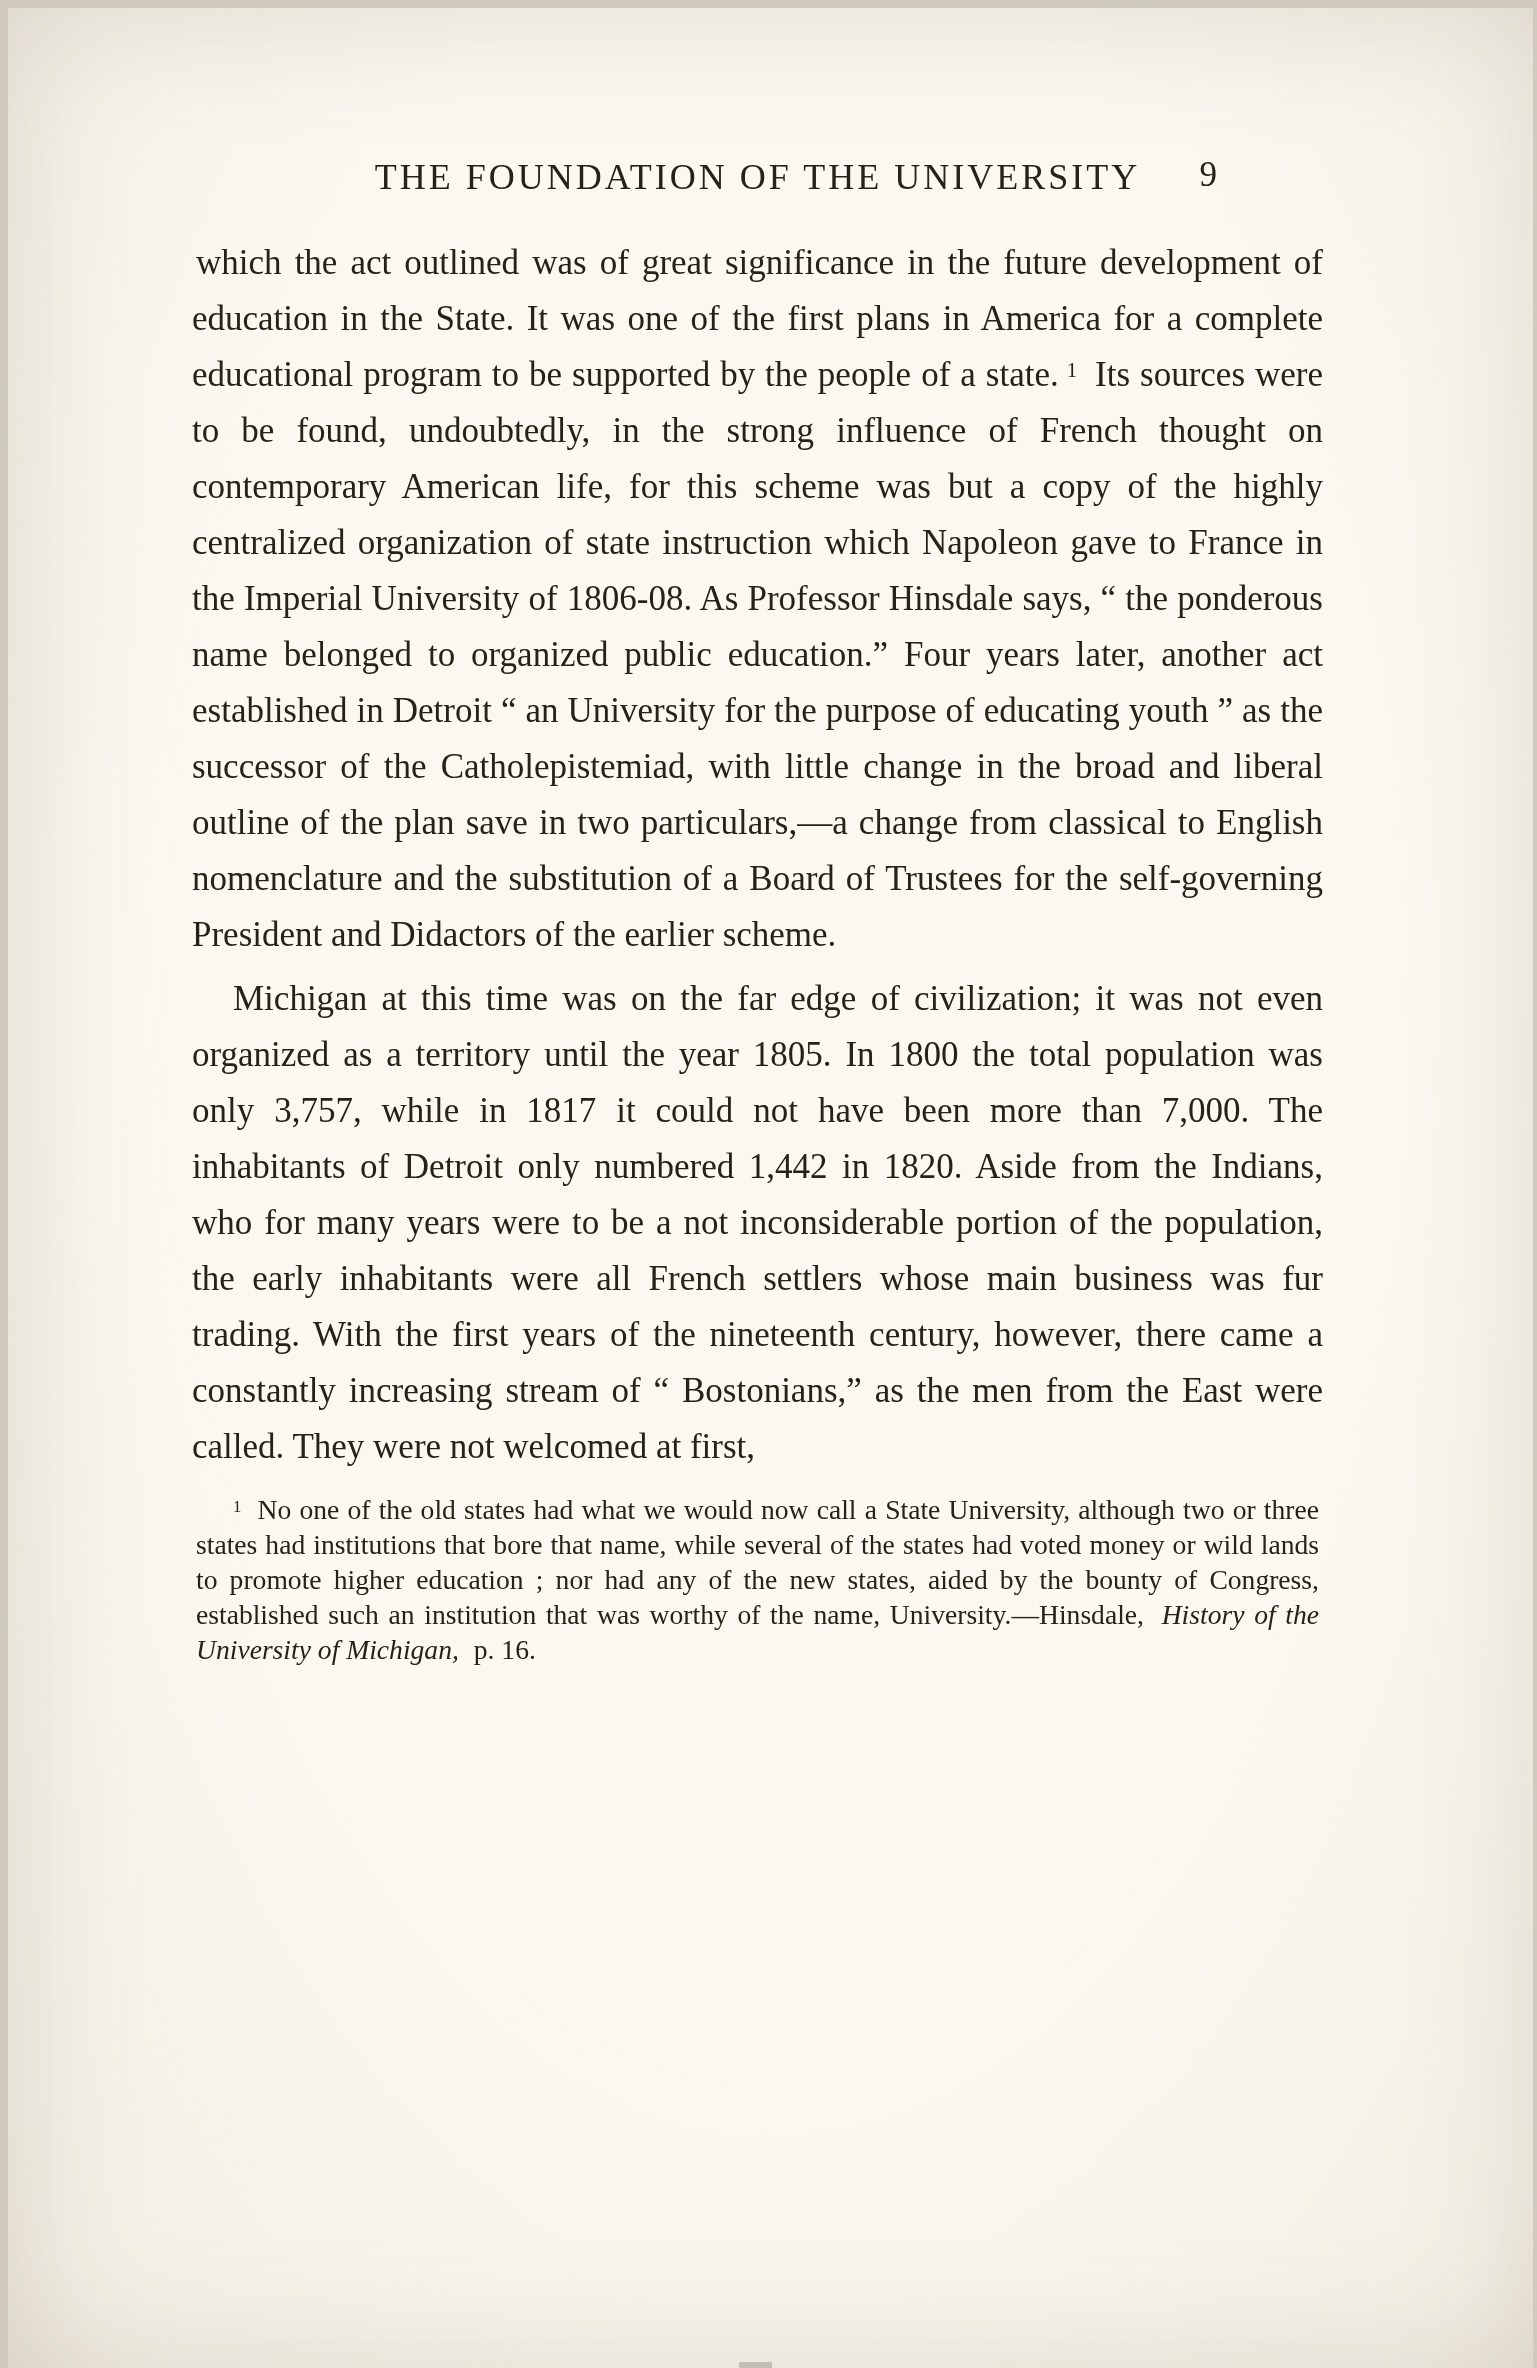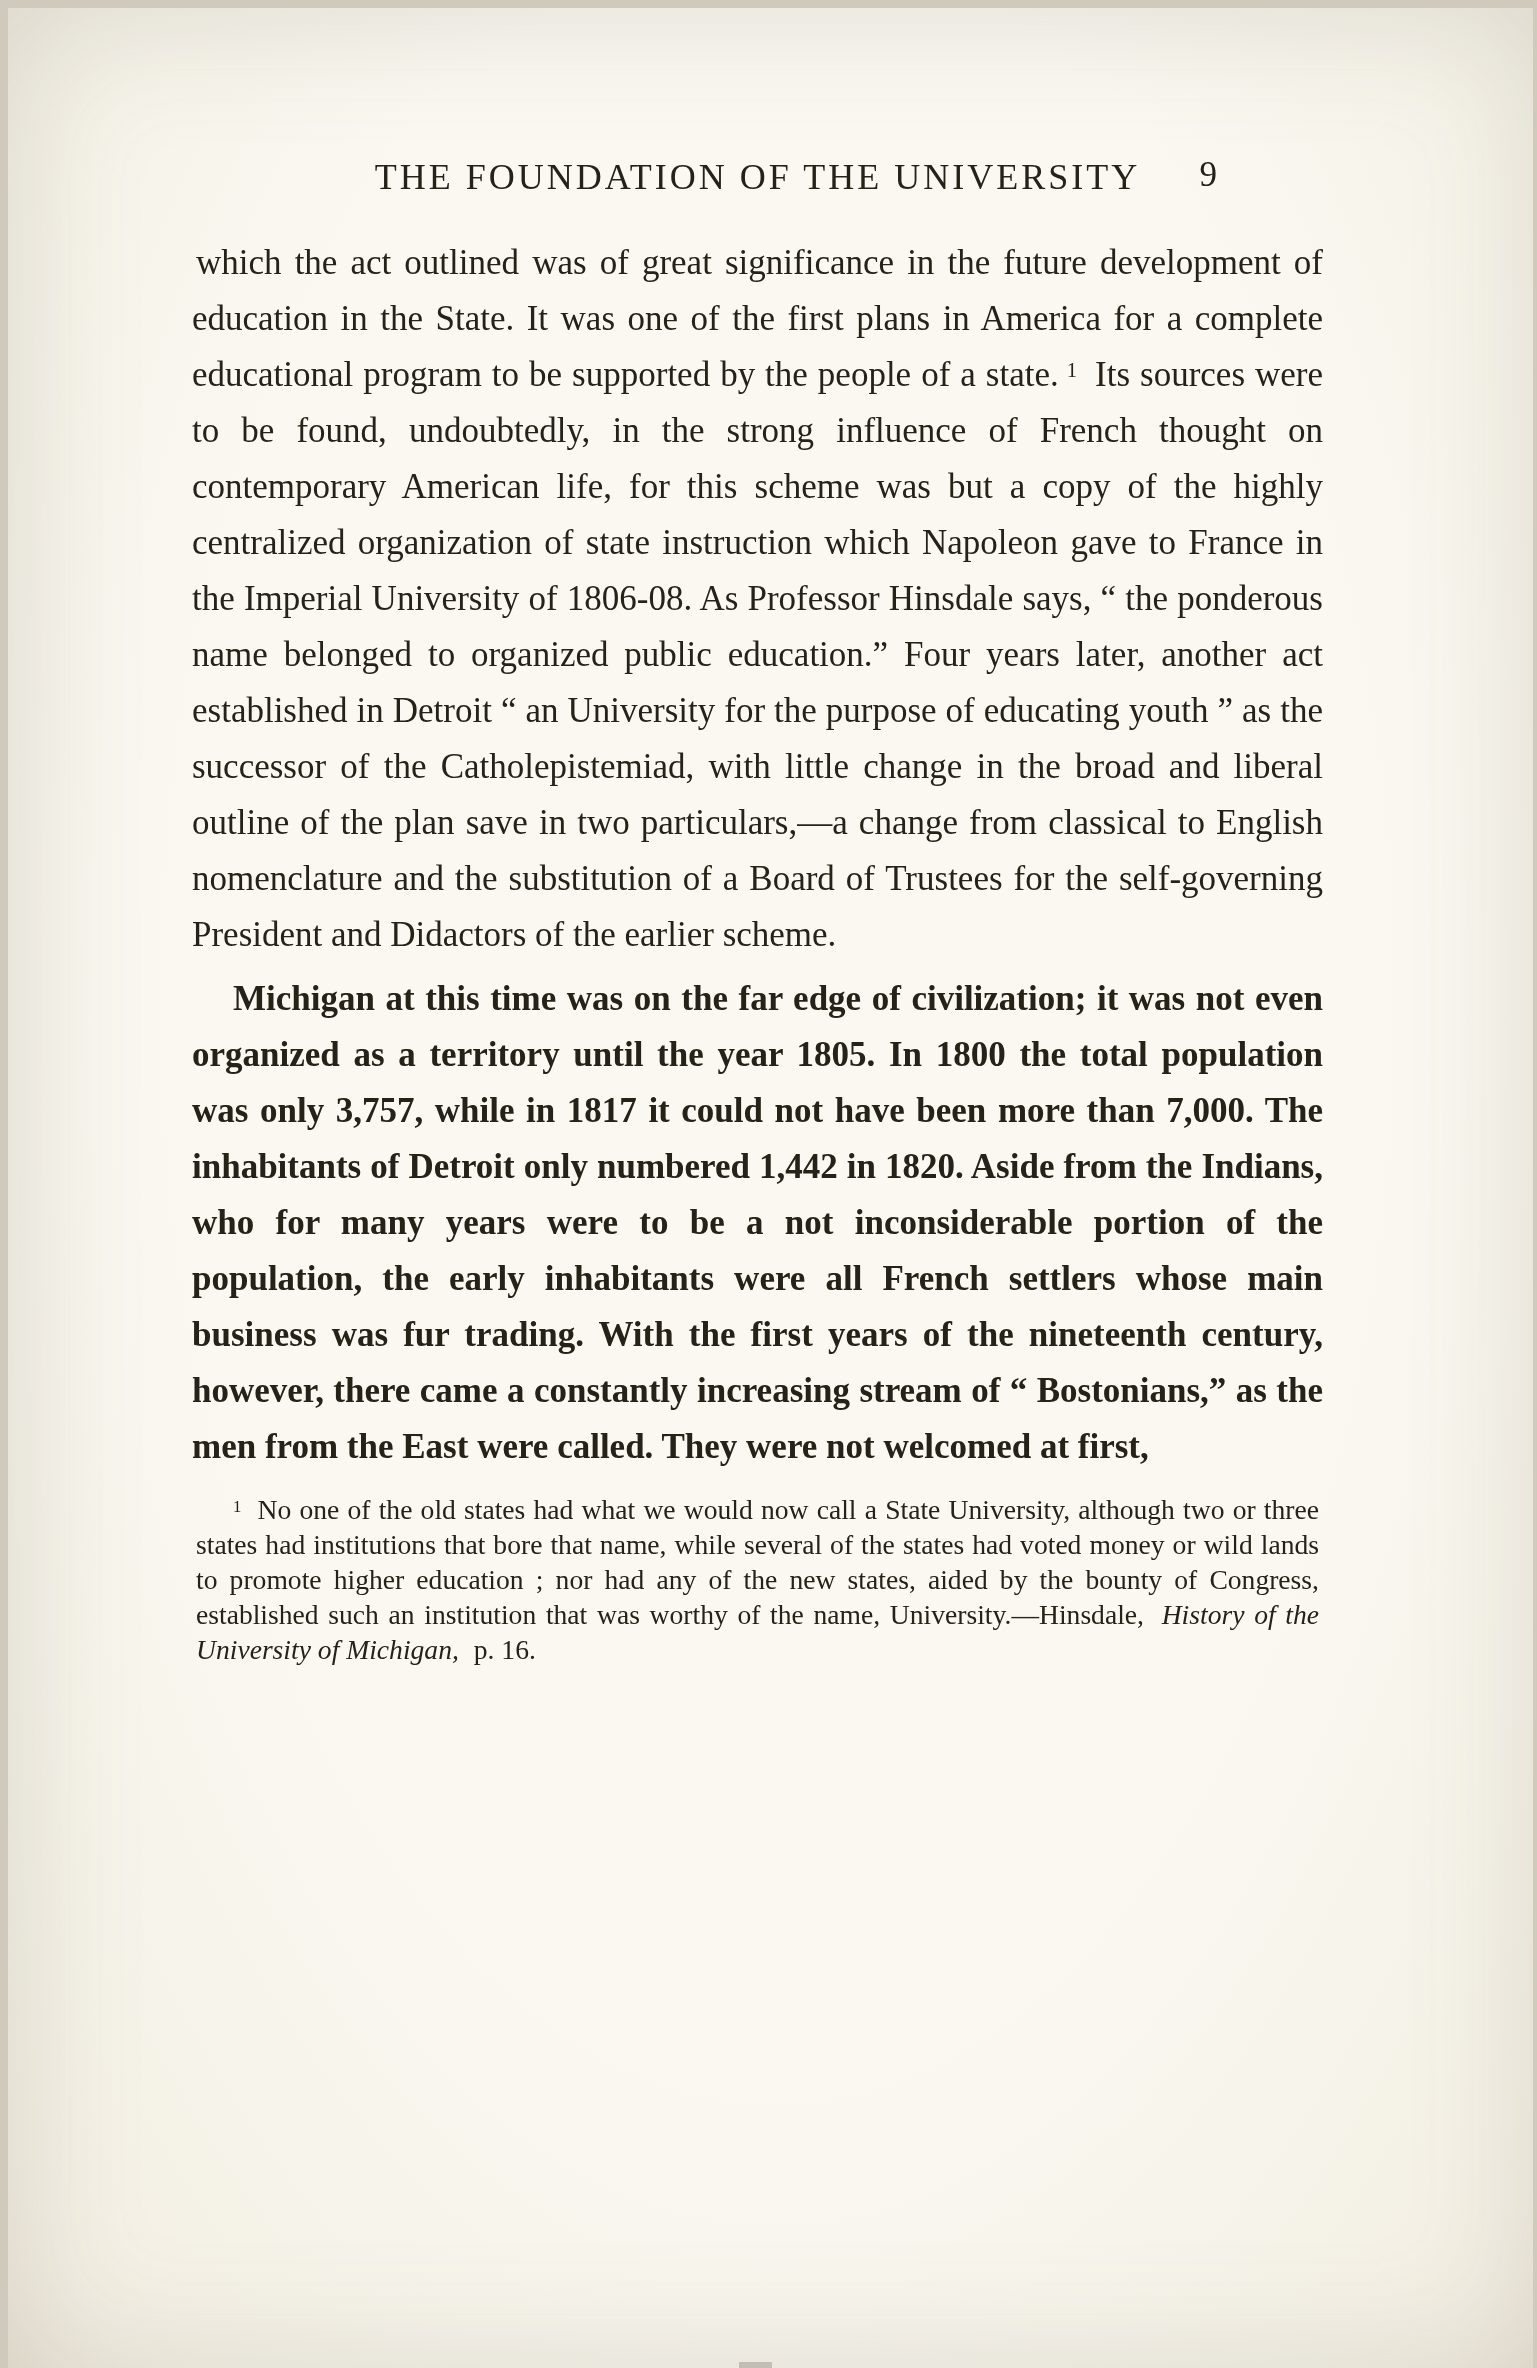--- a/index.html
+++ b/index.html
@@ -40,21 +40,21 @@
     top:3px;
     font-size:35px;
   }
   .body-para {
     font-size:35px;
     line-height:56px;
     text-align:justify;
     text-justify:inter-word;
     font-variant-numeric: oldstyle-nums;
   }
-  .body-para.indent { text-indent:41px;font-weight:bold; }
+  .body-para.indent { text-indent:41px; }
   sup.note-ref {
     font-size:20.7px;
     line-height:0;
     vertical-align:8.9px;
     letter-spacing:0;
   }
   .footnote {
     margin-top:5px;
     font-size:27.6px;
     line-height:35px;

